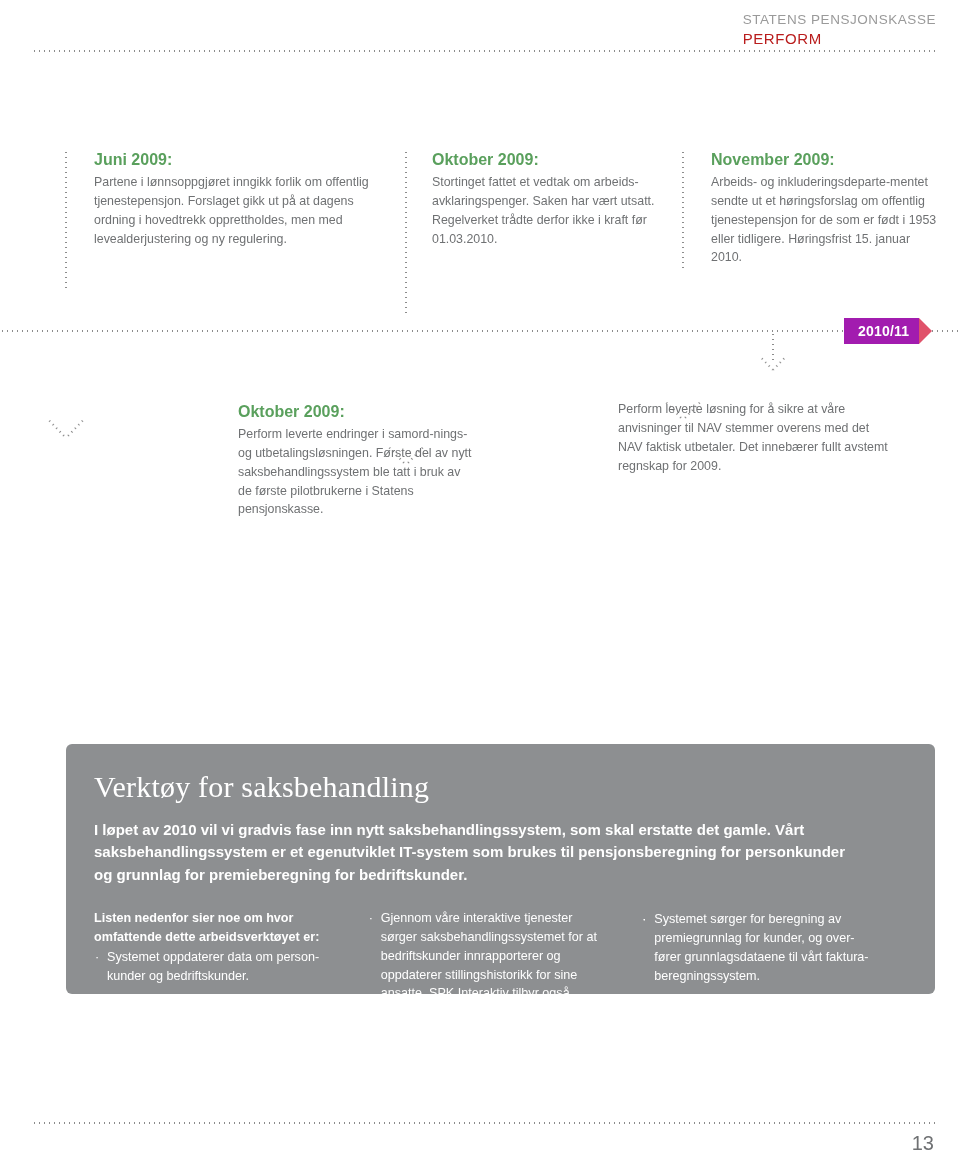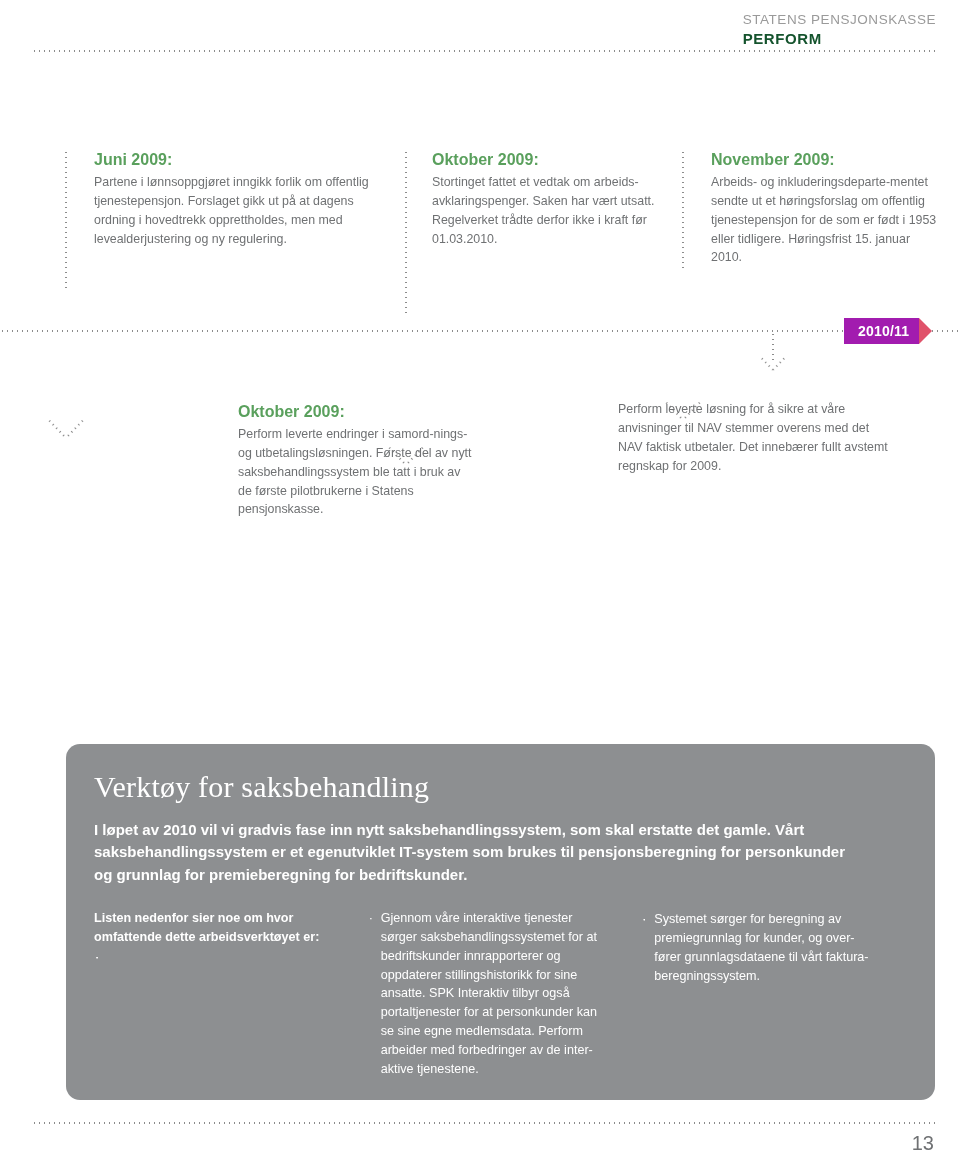--- a/index.html
+++ b/index.html
@@ -26,22 +26,22 @@
   }
   .brand-line1 {
     font-size: 13.5px;
     letter-spacing: 0.55px;
     color: #9a9a9a;
     font-weight: 400;
   }
   .brand-line2 {
     font-size: 15px;
     letter-spacing: 0.6px;
-    color: #14532d;
-    font-weight: 700;
+    color: #b91c1c;
+    font-weight: 400;
     margin-top: 2px;
   }
 
   .rule-dotted {
     position: absolute;
     left: 32px;
     right: 24px;
     height: 2px;
     background-image: radial-gradient(#8c8c8c 38%, transparent 40%);
     background-size: 5px 2px;
@@ -157,23 +157,23 @@
     border-bottom: 13px solid transparent;
     border-left: 13px solid #e0526a;
   }
 
   
   .grey-panel {
     position: absolute;
     left: 66px;
     top: 744px;
     width: 869px;
-    height: 356px;
+    height: 250px;
     background: #8d8f91;
-    border-radius: 14px;
+    border-radius: 6px;
     box-sizing: border-box;
     padding: 26px 32px 24px 28px;
   }
   .panel-title {
     font-family: "Liberation Serif", serif;
     color: #ffffff;
     font-size: 30px;
     font-weight: 400;
     line-height: 1.15;
     margin: 0 0 14px 0;
@@ -304,20 +304,21 @@
   <h1 class="panel-title">Verktøy for saksbehandling</h1>
   <p class="panel-lead">I løpet av 2010 vil vi gradvis fase inn nytt saksbehandlingssystem, som skal erstatte det gamle. Vårt saksbehandlingssystem er et egenutviklet IT-system som brukes til pensjonsberegning for personkunder og grunnlag for premieberegning for bedriftskunder.</p>
 
   <div class="panel-cols">
 
     <div class="panel-col">
       <div class="col-intro">Listen nedenfor sier noe om hvor omfattende dette arbeidsverktøyet er:</div>
       <ul class="bullets">
         <li>
           <span class="dot">·</span>
+          <span>Systemet oppdaterer data om person-kunder og bedriftskunder.</span>
         </li>
         <li>
           <span class="dot">·</span>
         </li>
       </ul>
     </div>
 
     <div class="panel-col">
       <ul class="bullets">
         <li>

